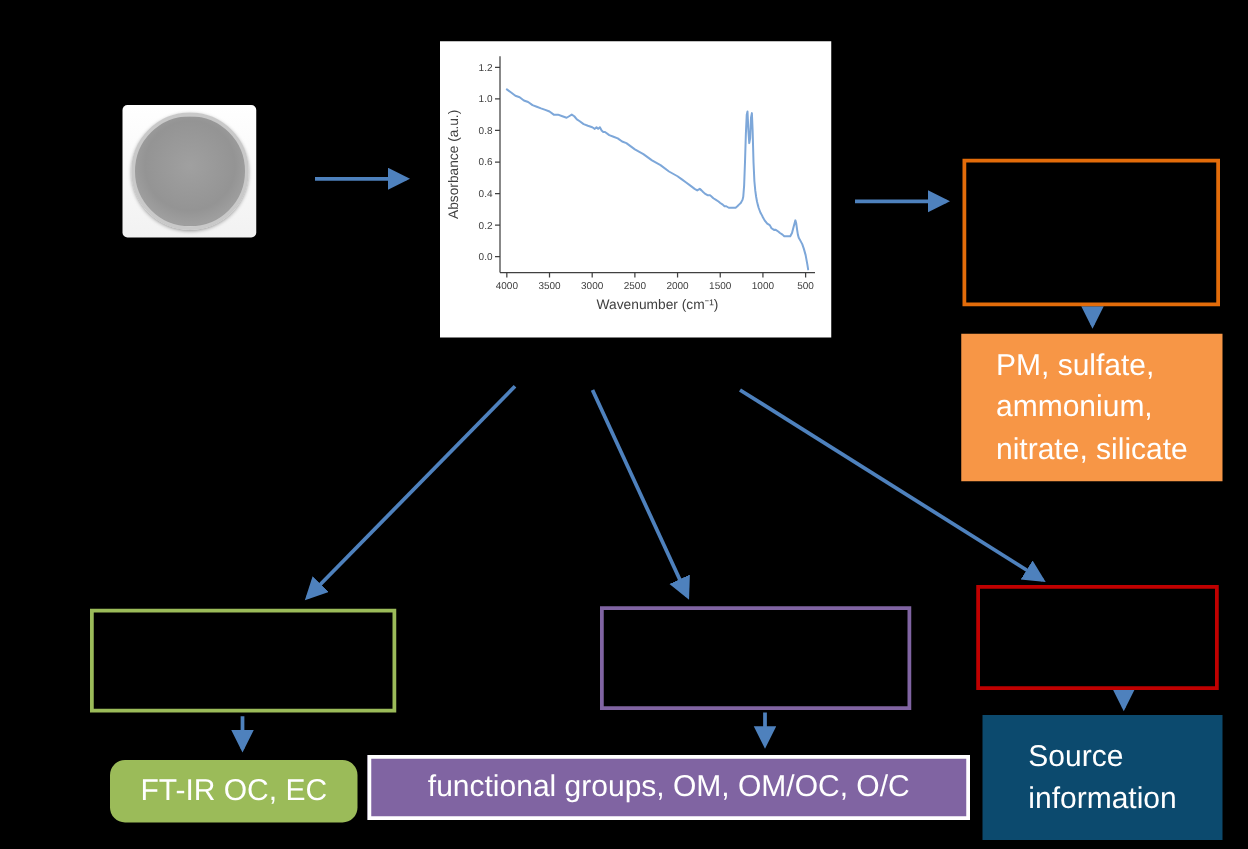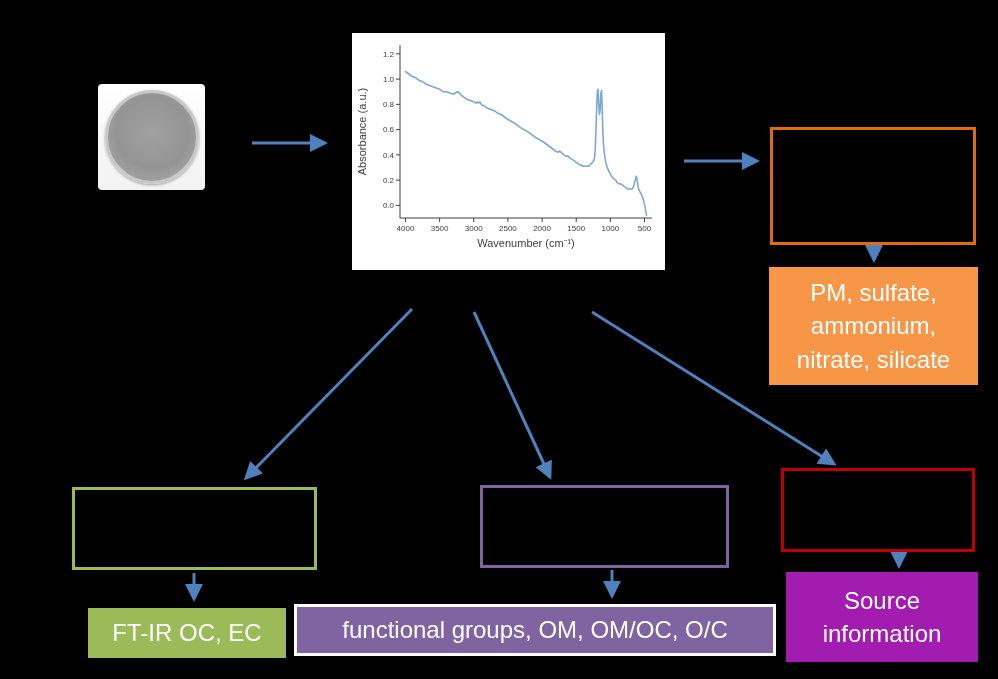--- a/index.html
+++ b/index.html
@@ -20,30 +20,30 @@
     box-shadow:0 1px 3px rgba(0,0,0,0.35);
   }
   
   .chart-panel{
     position:absolute;left:352px;top:33px;width:313px;height:237px;
     background:#ffffff;
   }
   
   .arrows{position:absolute;left:0;top:0;width:998px;height:679px;pointer-events:none;}
   
-  .box{position:absolute;box-sizing:border-box;display:flex;align-items:center;justify-content:center;text-align:center;}
+  .box{position:absolute;box-sizing:border-box;display:flex;align-items:center;justify-content:center;text-align:left;}
   .box .box-label{white-space:pre-line;color:#ffffff;font-size:24px;line-height:1.38;}
   .outline-orange{left:770px;top:127px;width:206px;height:118px;border:3px solid #E36C0A;}
   .fill-orange  {left:769px;top:267px;width:209px;height:118px;background:#F79646;}
   .outline-green{left:72px;top:487px;width:245px;height:83px;border:3px solid #9BBB59;}
-  .fill-green   {left:88px;top:608px;width:198px;height:50px;background:#9BBB59;}
+  .fill-green   {left:88px;top:608px;width:198px;height:50px;background:#9BBB59;border-radius:12px;}
   .outline-purple{left:480px;top:485px;width:249px;height:83px;border:3px solid #8064A2;}
   .fill-purple  {left:294px;top:604px;width:482px;height:52px;background:#8064A2;border:3px solid #ffffff;}
   .outline-red  {left:781px;top:468px;width:194px;height:84px;border:3px solid #C00000;}
-  .fill-red     {left:786px;top:572px;width:192px;height:90px;background:#a21caf;}
+  .fill-red     {left:786px;top:572px;width:192px;height:100px;background:#0c4a6e;}
 </style>
 </head>
 <body>
 
 <div class="canvas">
 
   <div class="filter-photo">
     <div class="filter-disc"></div>
   </div>
 

